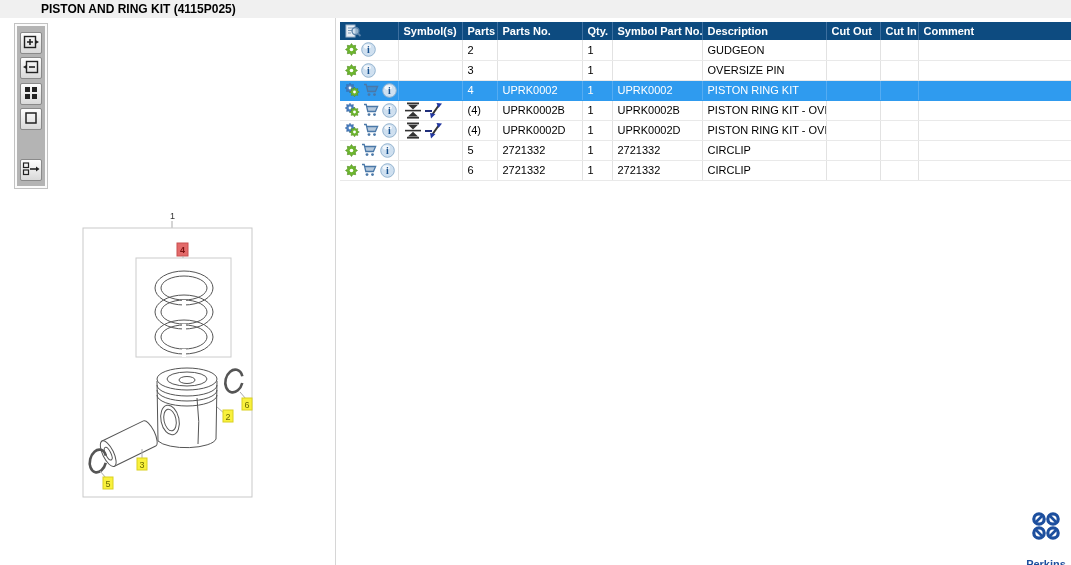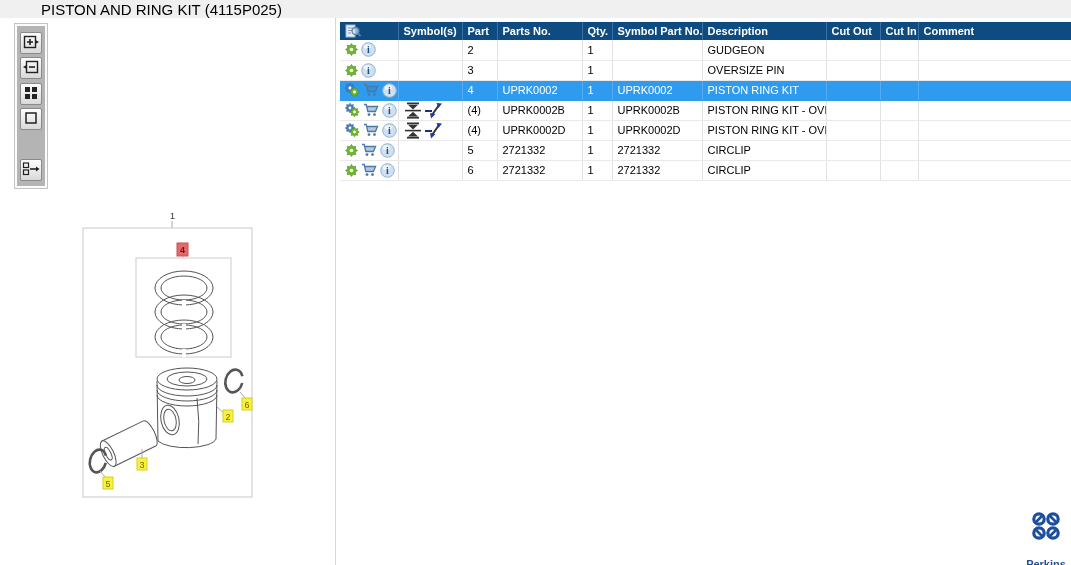--- a/index.html
+++ b/index.html
@@ -6,21 +6,21 @@
   html,body { width:1071px; height:565px; }
   body {
     position:relative; background:#ffffff; overflow:hidden;
     font-family:"Liberation Sans", sans-serif; font-size:11px; color:#000;
   }
   
   .titlebar {
     position:absolute; left:0; top:0; width:1071px; height:18px;
     background:#f0f0f0; display:flex; align-items:center; padding-left:10px;
   }
-  .titlebar .title { font-size:15px; font-weight:normal; color:#000;padding-left:31px; }
+  .titlebar .title { font-size:12px; font-weight:bold; color:#000;padding-left:31px; }
 
   
   .vdivider { position:absolute; left:335px; top:18px; width:1px; height:547px; background:#d6d6d6; }
 
   
   .toolbar {
     position:absolute; left:15px; top:24px; width:32px; height:164px;
     background:#b4b4b4; border:2px solid #fbfbfb; outline:1px solid #c2c2c2;
   }
   .tbtn {
@@ -212,21 +212,21 @@
         <span>
           <svg width="17" height="14" viewBox="0 0 17 14" style="vertical-align:middle">
             <rect x="1" y="1" width="9" height="12" fill="#e8eef5" stroke="#9fb6cc"></rect>
             <path d="M3 4 h5 M3 6.5 h5 M3 9 h3" stroke="#7d9bb8" stroke-width="1"></path>
             <circle cx="10.5" cy="7" r="3.5" fill="#cfe0ef" fill-opacity="0.7" stroke="#5b82a8" stroke-width="1.3"></circle>
             <line x1="13" y1="9.5" x2="15.5" y2="12" stroke="#5b82a8" stroke-width="1.8"></line>
           </svg>
         </span>
       </th>
       <th>Symbol(s)</th>
-      <th>Part</th>
+      <th>Parts</th>
       <th>Parts No.</th>
       <th>Qty.</th>
       <th>Symbol Part No.</th>
       <th>Description</th>
       <th>Cut Out</th>
       <th>Cut In</th>
       <th>Comment</th>
     </tr>
   </thead>
   <tbody id="rows">

